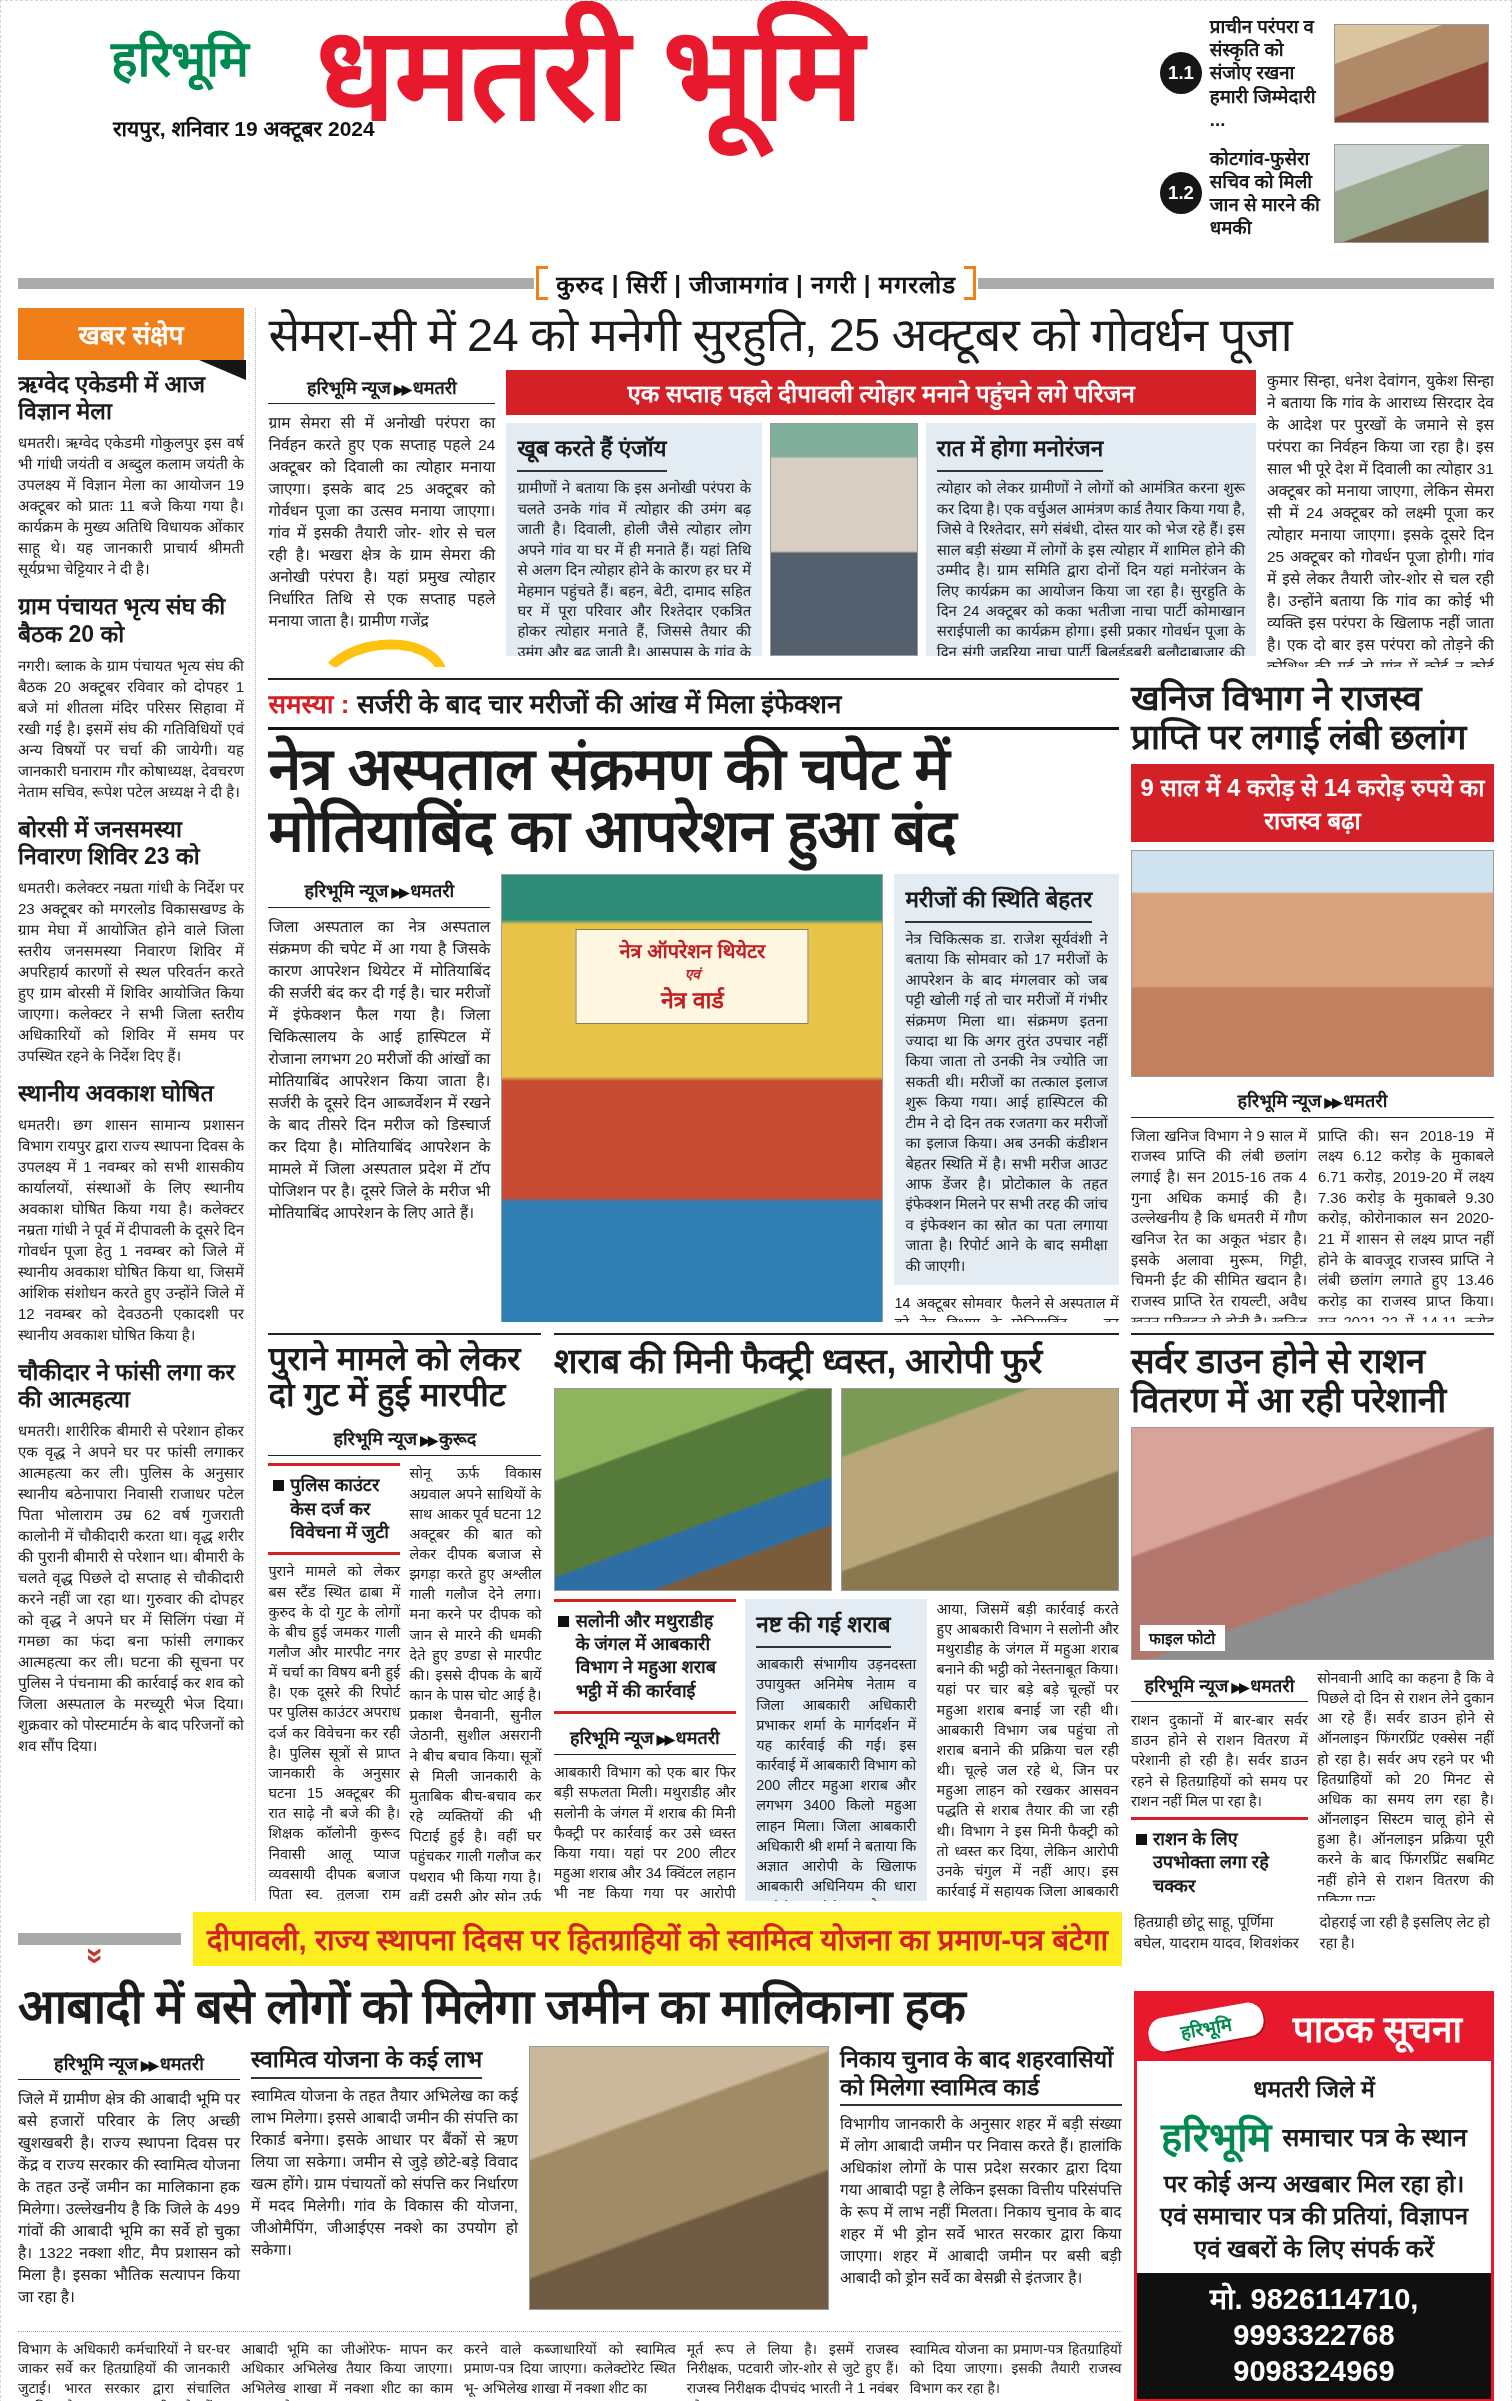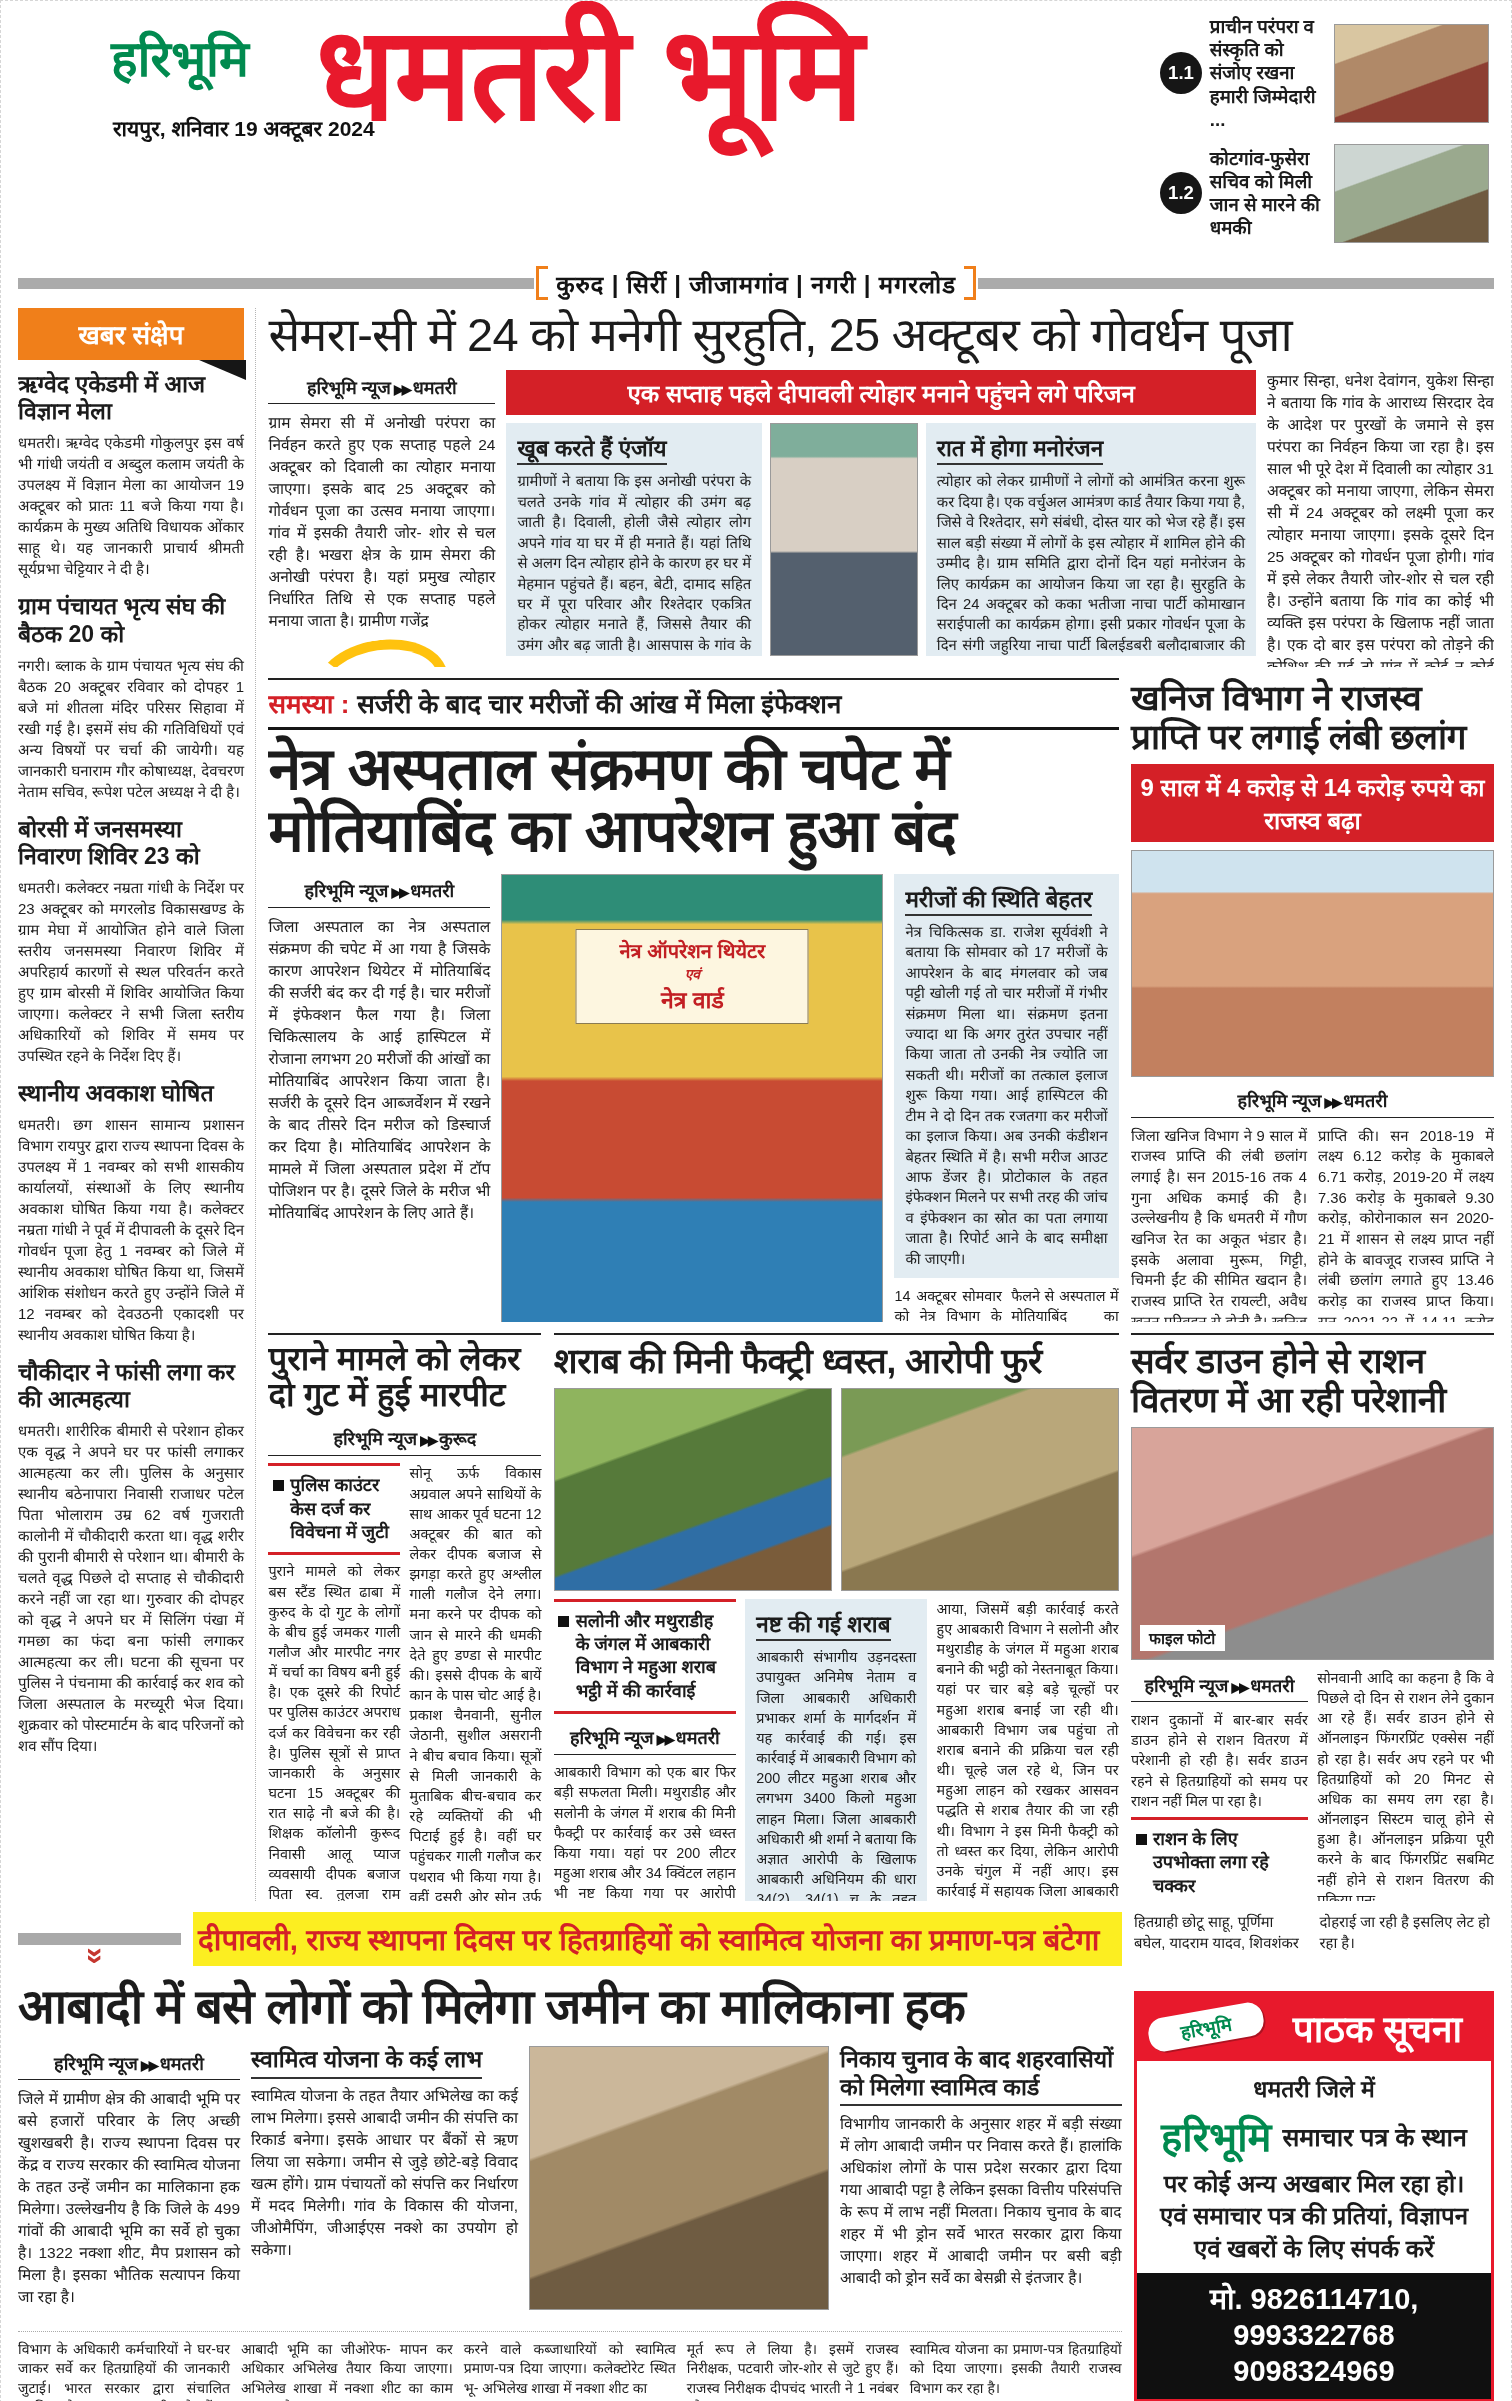--- a/index.html
+++ b/index.html
@@ -40,21 +40,21 @@
   .c-br.r { border-right:3.9px solid #f07f1a; border-top:3.9px solid #f07f1a; border-bottom:3.9px solid #f07f1a; }
   .c-text { font-size:24px; font-weight:800; color:#131313; letter-spacing:0.8px; }
 
   
   .byline { text-align:center; font-size:18px; font-weight:800; padding:4.7px 0;
             border-bottom:1.6px solid #222; margin-bottom:7.8px; }
   .arrows::before { content:"▶▶"; color:#111; font-size:13.2px; letter-spacing:-2.3px; margin:0 3.1px; }
   .body-txt { font-size:15.5px; line-height:1.42; text-align:justify; }
   .blue-box { background:#e2ecf2; padding:9.3px 11px; }
   .blue-box h4 { font-size:22.5px; font-weight:800; border-bottom:2.3px solid #333; display:inline-block;
-                 padding-bottom:0; margin-bottom:6.2px;text-align:center; }
+                 padding-bottom:7px; margin-bottom:6.2px;text-align:center; }
   .blue-box p { font-size:14.8px; line-height:1.38; text-align:justify; }
   .hl { border-top:3.1px solid #d42027; border-bottom:3.1px solid #d42027; padding:7.8px 4.7px;
         font-size:18px; font-weight:800; line-height:1.3; display:flex; gap:6.2px; margin-bottom:6.2px; }
   .sq { width:11px; height:11px; background:#111; margin-top:6.2px; flex:none; }
   .photo { position:relative; border:0.8px solid #9a9a9a; }
   .caption-chip { position:absolute; left:7.8px; bottom:7.8px; background:#fff; padding:2.3px 9.3px;
                   font-size:15.5px; font-weight:700; }
 
   
   .main { display:flex; gap:12.4px; height:1593px; overflow:hidden; }
@@ -135,21 +135,21 @@
   .r-cols p { font-size:14.4px; line-height:1.4; text-align:justify; }
 
   
   .bottom { display:flex; gap:12.4px; margin-top:11px; height:494px; overflow:hidden; }
   .b-left { flex:1; min-width:0; }
   .ystrip { display:flex; align-items:center; gap:12.4px; margin-bottom:6.2px; }
   .y-decor { width:163px; height:12.4px; background:#a9a9a9; position:relative; flex:none; }
   .y-chev { position:absolute; left:70px; top:12.4px; color:#c5372f; font-size:31px; font-weight:800;
             transform:rotate(90deg); line-height:.7; }
   .y-text { flex:1; background:#fcee21; color:#d42027; font-size:29.5px; font-weight:800;
-            padding:6.2px 4.7px; }
+            text-align:center; padding:6.2px 4.7px; }
   .b-head { font-size:48px; font-weight:800; letter-spacing:-0.8px; margin:4.7px 0 9.3px; }
   .b-row { display:flex; gap:11px; height:276px; overflow:hidden; }
   .b-colA { width:222px; flex:none; }
   .b-colB { width:267px; flex:none; }
   .b-sub { font-size:23px; font-weight:800; border-bottom:2.3px solid #333; display:inline-block;
            padding-bottom:3.1px; margin-bottom:6.2px; line-height:1.2; }
   .photo.survey { width:300px; flex:none; height:264px;
       background:linear-gradient(160deg,#cbb79a 0 30%,#a18a66 31% 62%,#6f5c42 63% 100%); }
   .b-colC { flex:1; min-width:0; }
   .b-mini { display:flex; gap:11px; margin-top:9.3px; border-top:1.6px dotted #aaa; padding-top:7.8px;

